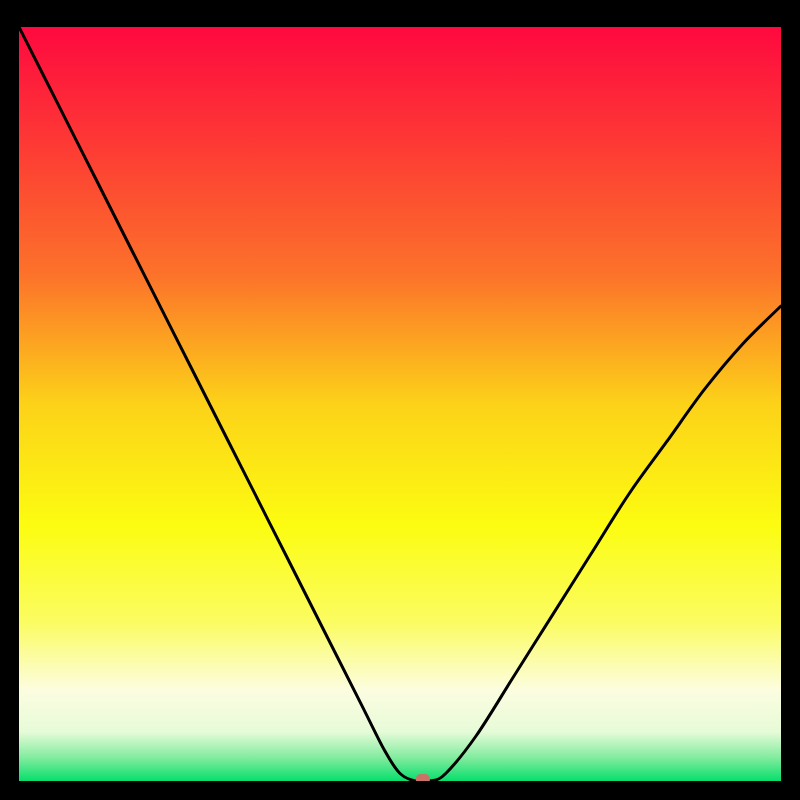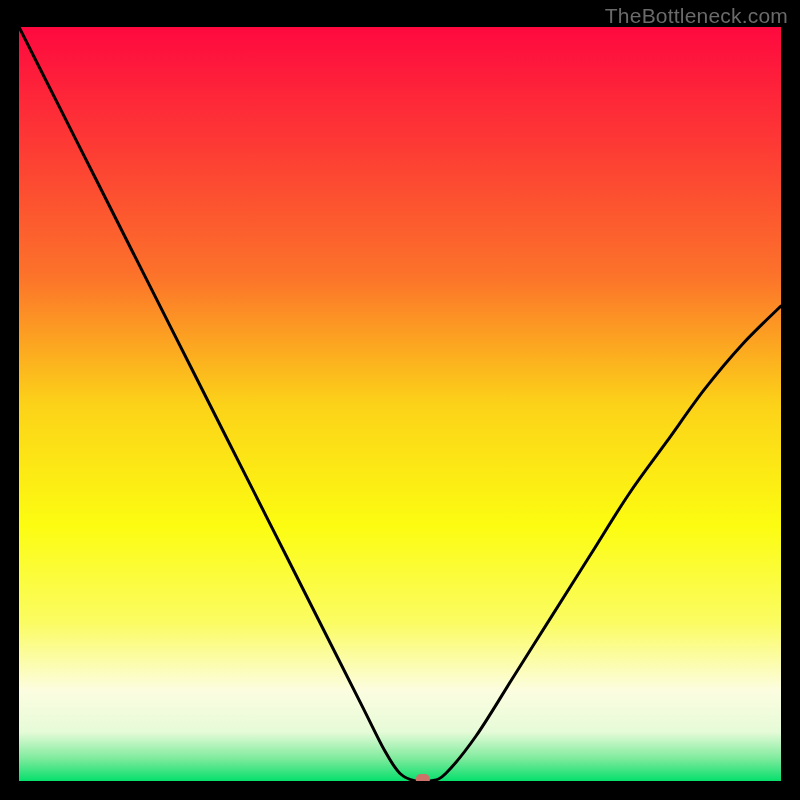--- a/index.html
+++ b/index.html
@@ -36,21 +36,20 @@
     height: 754px;
   }
   .plot svg {
     display: block;
   }
 </style>
 </head>
 <body>
 
 <div class="container">
-  <div class="watermark">TheBottleneck.com</div>
   <div class="plot">
     <svg id="chart-svg" width="762" height="754" viewBox="0 0 762 754">
       <defs>
         <linearGradient id="bg-grad" x1="0" y1="0" x2="0" y2="1">
             <stop offset="0.00%" stop-color="#fe093f"></stop>
             <stop offset="16.00%" stop-color="#fd3b34"></stop>
             <stop offset="33.00%" stop-color="#fc732a"></stop>
             <stop offset="50.00%" stop-color="#fcd219"></stop>
             <stop offset="66.00%" stop-color="#fcfc11"></stop>
             <stop offset="79.00%" stop-color="#fbfc62"></stop>

